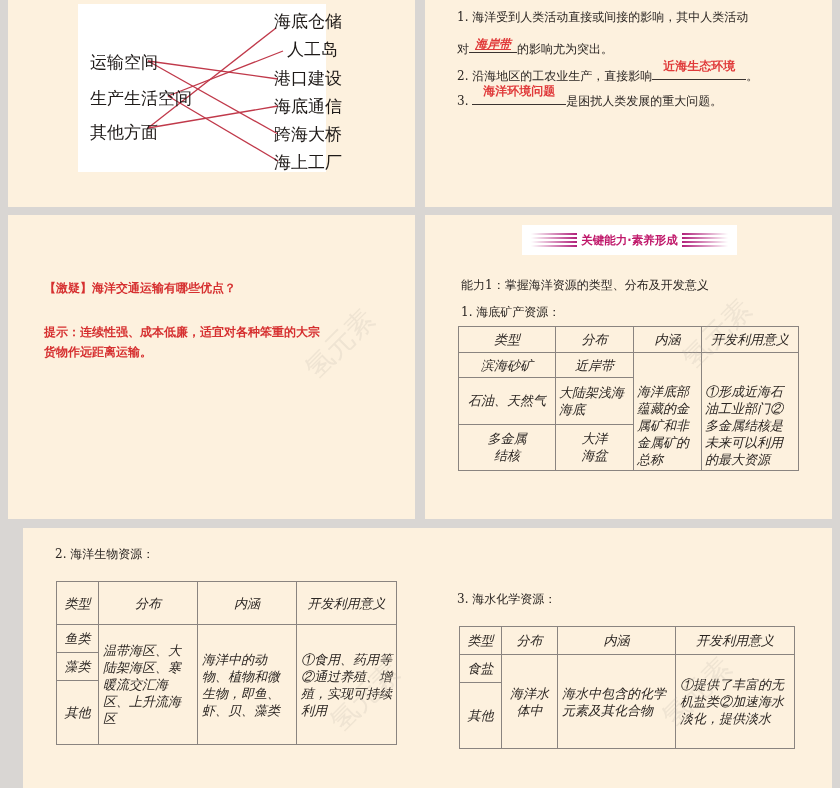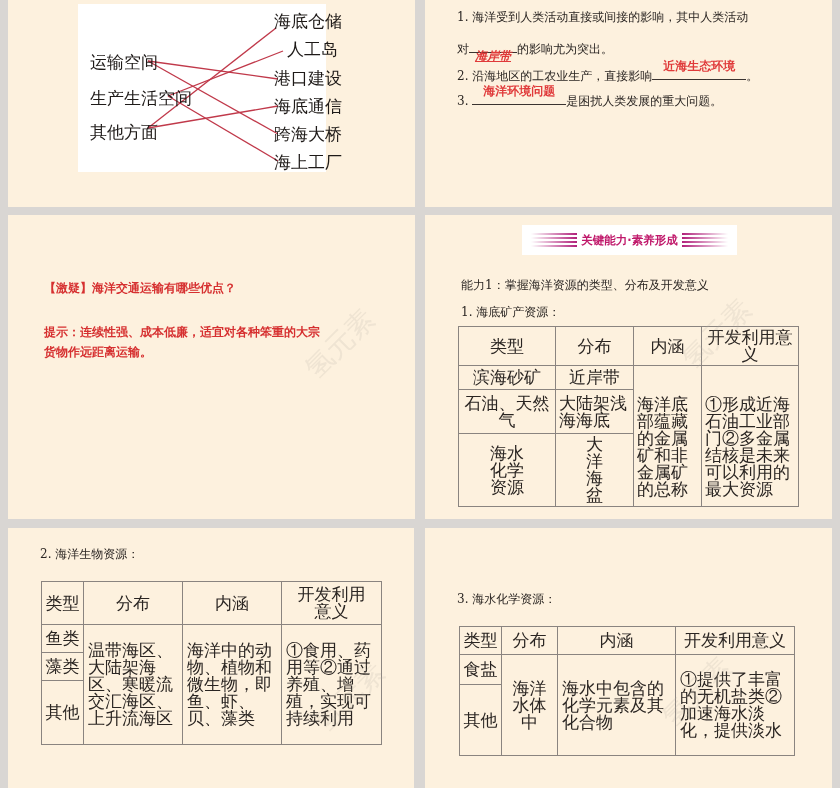--- a/index.html
+++ b/index.html
@@ -3,41 +3,41 @@
 <meta charset="utf-8">
 <style>
   * { box-sizing: border-box; margin: 0; padding: 0; }
   html, body { width: 840px; height: 788px; overflow: hidden; background: #d9d6d3; }
   body { position: relative; font-family: "DejaVu Serif", "Liberation Serif", serif; color: #2a2522; }
   .panel { position: absolute; background: #fdf1de; overflow: hidden; }
   #p1 { left: 8px; top: 0; width: 407px; height: 207px; }
   #p2 { left: 425px; top: 0; width: 407px; height: 207px; }
   #p3 { left: 8px; top: 215px; width: 407px; height: 304px; }
   #p4 { left: 425px; top: 215px; width: 407px; height: 304px; padding-left: 16px; }
-  #p5 { left: 8px; top: 528px; width: 406px; height: 260px; }
+  #p5 { left: 23px; top: 528px; width: 406px; height: 260px; }
   #p6 { left: 425px; top: 528px; width: 407px; height: 260px; }
 
   
   .diagram { position: absolute; left: 70px; top: 4px; width: 248px; height: 168px; background: #ffffff; }
   .diagram svg { position: absolute; left: 0; top: 0; }
   .dlabel { position: absolute; font-size: 17px; font-family: "DejaVu Sans", "Liberation Sans", sans-serif; color: #1e1a18; white-space: nowrap; line-height: 16px; }
 
   
   .line { position: absolute; font-size: 12px; line-height: 18px; white-space: nowrap; }
   .blank { display: inline-block; border-bottom: 1px solid #3a3330; text-align: center; color: #e03a3a; position: relative; }
   .blank .ans { position: absolute; left: 0; right: 0; top: -5px; text-align: center; color: #e03a3a; font-family: "DejaVu Sans", "Liberation Sans", sans-serif; font-weight: bold; }
   .red { color: #d63030; }
 
   .banner { position: absolute; left: 97px; top: 10px; width: 215px; height: 30px; background: #fff; display: flex; align-items: center; justify-content: center; gap: 4px; }
   .banner .bars { width: 46px; height: 14px; background: repeating-linear-gradient(to bottom, #b0207a 0 2px, transparent 2px 4px); }
   .banner .bars.l { -webkit-mask-image: linear-gradient(to right, transparent, #000); mask-image: linear-gradient(to right, transparent, #000); }
   .banner .bars.r { -webkit-mask-image: linear-gradient(to left, transparent, #000); mask-image: linear-gradient(to left, transparent, #000); }
   .banner .btxt { color: #c0196b; font-weight: bold; font-size: 11.5px; font-family: "DejaVu Sans", "Liberation Sans", sans-serif; }
 
-  table.grid { position: absolute; border-collapse: collapse; font-size: 17px; line-height: 17px; }
+  table.grid { position: absolute; border-collapse: collapse; font-size: 13px; line-height: 17px; font-style: italic; }
   table.grid td { border: 1px solid #8a8480; padding: 2px 3px; vertical-align: middle; }
   table.grid td.c { text-align: center; }
 
   .watermark { position: absolute; font-size: 28px; color: rgba(180,170,160,0.18); transform: rotate(-45deg); font-family: "DejaVu Sans", sans-serif; pointer-events: none; }
 </style>
 </head>
 <body>
 
 <div class="panel" id="p1">
   <div class="diagram">
@@ -59,21 +59,21 @@
     <div class="dlabel" style="left:196px;top:66px">港口建设</div>
     <div class="dlabel" style="left:196px;top:94px">海底通信</div>
     <div class="dlabel" style="left:196px;top:122px">跨海大桥</div>
     <div class="dlabel" style="left:196px;top:150px">海上工厂</div>
   </div>
 </div>
 
 <div class="panel" id="p2">
   <div class="line" style="left:32px;top:8px">1. 海洋受到人类活动直接或间接的影响，其中人类活动</div>
   <div class="line" style="left:32px;top:35px">
-    <span>对</span><span class="blank" style="width:48px;height:18px;"><span class="ans" style="top:12px;font-style:italic;text-decoration:underline;">海岸带</span></span><span>的影响尤为突出。</span>
+    <span>对</span><span class="blank" style="width:48px;height:18px;"><span class="ans" style="top:0;font-style:italic;text-decoration:underline;">海岸带</span></span><span>的影响尤为突出。</span>
   </div>
   <div class="line" style="left:32px;top:62px">
     <span>2. 沿海地区的工农业生产，直接影响</span><span class="blank" style="width:94px;height:18px;"><span class="ans">近海生态环境</span></span><span>。</span>
   </div>
   <div class="line" style="left:32px;top:87px">
     <span>3.</span>&nbsp;<span class="blank" style="width:94px;height:18px;"><span class="ans">海洋环境问题</span></span><span>是困扰人类发展的重大问题。</span>
   </div>
 </div>
 
 <div class="panel" id="p3">
@@ -103,21 +103,21 @@
       <td class="c">滨海砂矿</td>
       <td class="c">近岸带</td>
       <td rowspan="3" style="vertical-align:top;padding-top:30px">海洋底部蕴藏的金属矿和非金属矿的总称</td>
       <td rowspan="3" style="vertical-align:top;padding-top:30px">①形成近海石油工业部门②多金属结核是未来可以利用的最大资源</td>
     </tr>
     <tr style="height:44px">
       <td class="c">石油、天然气</td>
       <td>大陆架浅海海底</td>
     </tr>
     <tr style="height:44px">
-      <td class="c" style="padding:2px 28px">海水化学资源</td>
+      <td class="c" style="padding:2px 28px">多金属结核</td>
       <td class="c" style="padding:2px 22px">大洋海盆</td>
     </tr>
   </tbody>
     </table>
   <div class="watermark" style="left:250px;top:100px">氢元素</div>
 </div>
 
 <div class="panel" id="p5">
   <div class="line" style="left:32px;top:17px">2. 海洋生物资源：</div>
   <table class="grid" style="left:33px;top:53px;width:341px;">

